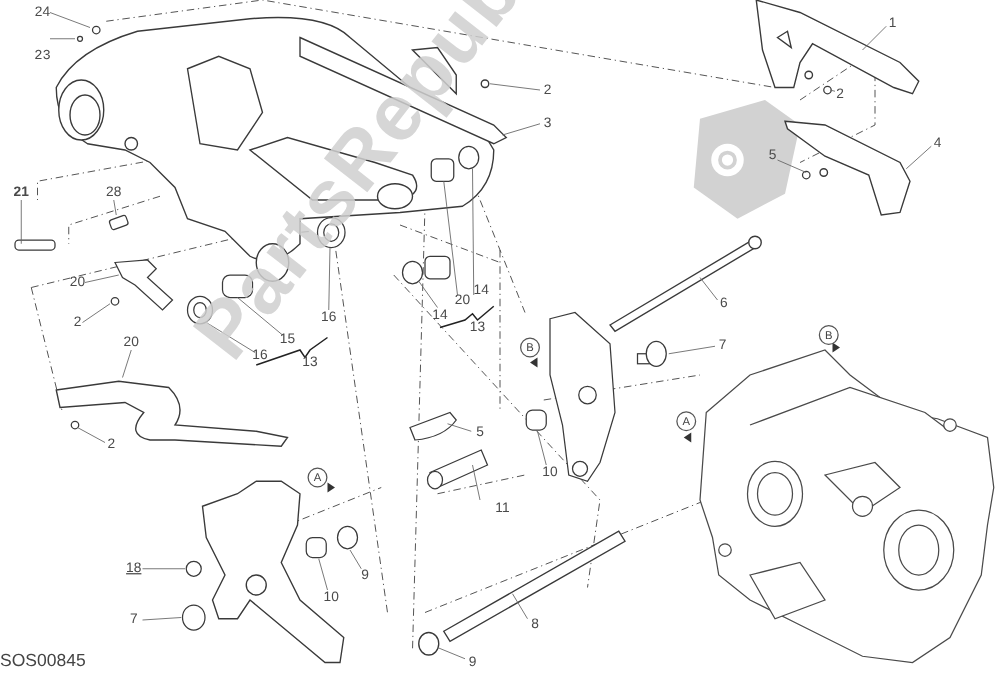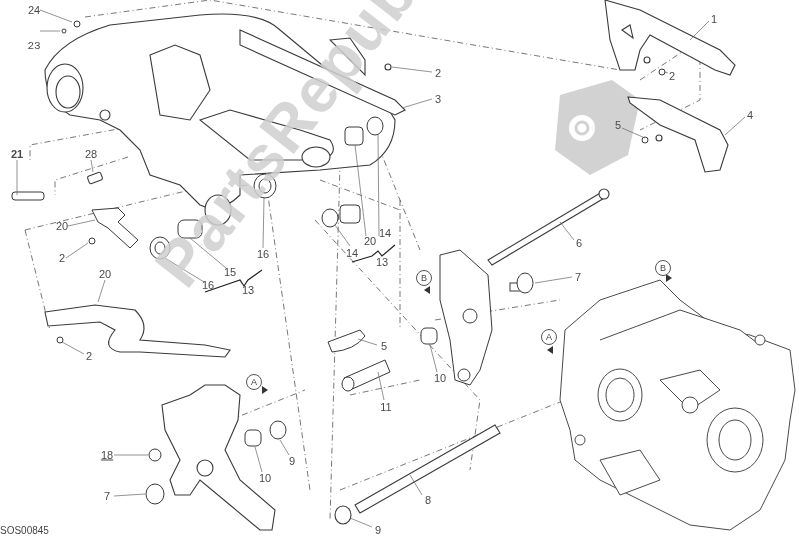--- a/index.html
+++ b/index.html
@@ -1,20 +1,20 @@
 <!DOCTYPE html>
 <html><head>
 <meta charset="utf-8">
 <style>
   html, body { margin: 0; padding: 0; background: #ffffff; }
   body { width: 799px; height: 539px; position: relative; overflow: hidden; font-family: "Liberation Sans", sans-serif; }
   #diagram { position: absolute; left: 0; top: 0; width: 799px; height: 539px; }
   .callout { position: absolute; font-size: 11px; color: #4a4a4a; line-height: 1; transform: translate(-50%, -50%); white-space: nowrap; }
   .ref-circle { position: absolute; width: 14px; height: 14px; border: 1px solid #555; border-radius: 50%; font-size: 9px; color: #444; display: flex; align-items: center; justify-content: center; transform: translate(-50%, -50%); background: #fff; }
-  .code { position: absolute; left: 0; bottom: 3px; font-size: 10px; color: #444; }
+  .code { position: absolute; left: 0; bottom: 3px; font-size: 14px; color: #444; }
   .wm-text { position: absolute; left: 140px; top: 255px; font-size: 64px; font-weight: bold; color: #cfcfcf; transform: rotate(-52deg); transform-origin: left top; letter-spacing: 2px; opacity: 0.85; white-space: nowrap; pointer-events: none; }
 </style>
 </head>
 <body>
 
 <svg id="diagram" viewBox="0 0 799 539" xmlns="http://www.w3.org/2000/svg">
 
   <g fill="#d2d2d2">
     <path d="M560 95 L612 80 L640 100 L628 155 L590 175 L555 150 Z"></path>
     <g transform="translate(582,128)" fill="#fff">
@@ -223,21 +223,21 @@
     <div class="callout" style="left: 714px; top: 19px;">1</div>
     <div class="callout" style="left: 672px; top: 76px;">2</div>
     <div class="callout" style="left: 438px; top: 73px;">2</div>
     <div class="callout" style="left: 438px; top: 99px;">3</div>
     <div class="callout" style="left: 750px; top: 115px;">4</div>
     <div class="callout" style="left: 618px; top: 125px;">5</div>
     <div class="callout" style="left: 579px; top: 243px;">6</div>
     <div class="callout" style="left: 578px; top: 277px;">7</div>
     <div class="callout" style="left: 384px; top: 346px;">5</div>
     <div class="callout" style="left: 440px; top: 378px;">10</div>
-    <div class="callout" style="left: 386px; top: 407px;">11</div>
+    <div class="callout" style="left: 402px; top: 407px;">11</div>
     <div class="callout" style="left: 107px; top: 455px; text-decoration: underline;">18</div>
     <div class="callout" style="left: 292px; top: 461px;">9</div>
     <div class="callout" style="left: 265px; top: 478px;">10</div>
     <div class="callout" style="left: 107px; top: 496px;">7</div>
     <div class="callout" style="left: 428px; top: 500px;">8</div>
     <div class="callout" style="left: 378px; top: 530px;">9</div>
   </div>
 <div id="refs">
     <div class="ref-circle" style="left: 424px; top: 278px;">B</div>
     <div class="ref-circle" style="left: 663px; top: 268px;">B</div>

